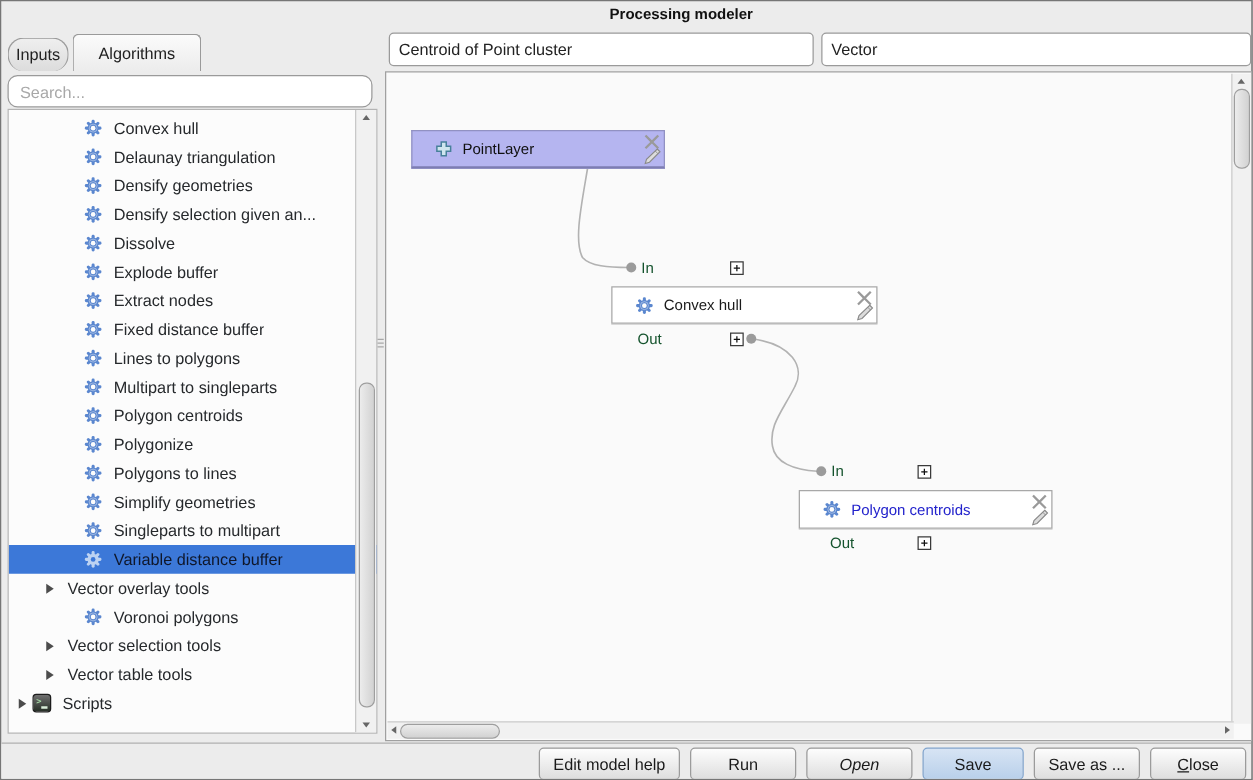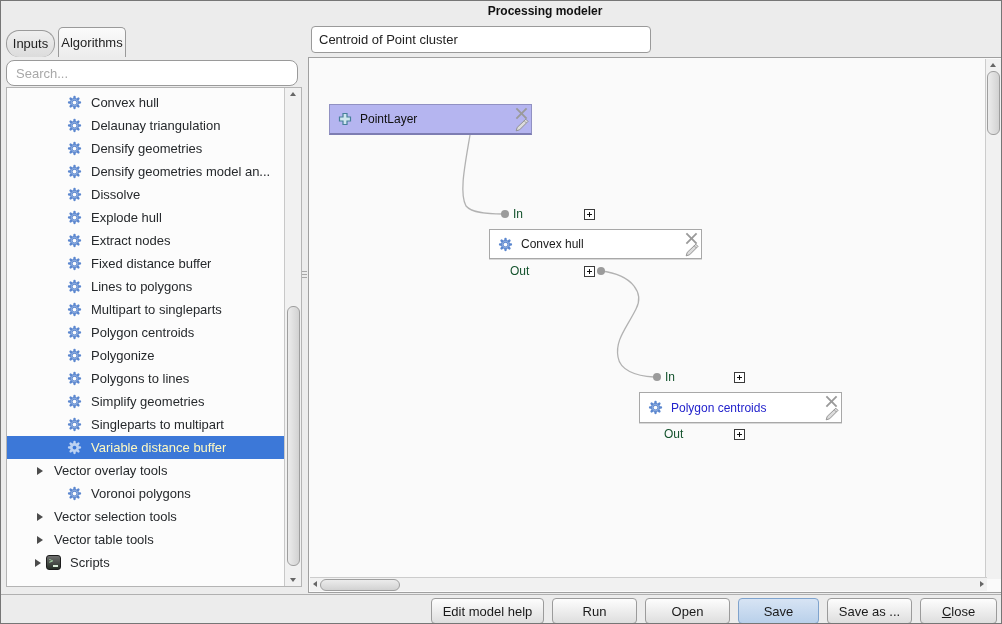--- a/index.html
+++ b/index.html
@@ -9,37 +9,37 @@
     font-family:"Liberation Sans",sans-serif;overflow:hidden;
   }
   
   .titlebar{position:absolute;left:0;top:0;width:100%;height:22px;text-align:center;padding-left:44px;}
   .titlebar span{font-size:12px;font-weight:bold;color:#111;line-height:20px;}
   
   .tab{position:absolute;box-sizing:border-box;border:1px solid #9a9a9a;border-bottom:none;
        border-radius:5px 5px 0 0;font-size:13px;color:#222;text-align:center;cursor:default;}
   .tab.inactive{left:5px;top:29px;width:49px;height:27px;line-height:26px;
        background:linear-gradient(#efefef,#dcdcdc);border-radius:13px;}
-  .tab.active{left:57px;top:26px;width:68px;height:30px;line-height:29px;
+  .tab.active{left:57px;top:26px;width:103px;height:30px;line-height:29px;
        background:linear-gradient(#fbfbfb,#ececec);z-index:3;}
   
   .search{position:absolute;left:5px;top:59px;width:292px;height:26px;box-sizing:border-box;
       border:1px solid #9a9a9a;border-radius:8px;background:#fff;font-size:13px;color:#222;
       padding:0 9px;outline:none;font-family:"Liberation Sans",sans-serif;}
   .search::placeholder{color:#a8a8a8;}
   
   .tree{position:absolute;left:5px;top:86px;width:296px;height:500px;box-sizing:border-box;
       background:#fcfcfc;border:1px solid #b4b4b4;overflow:hidden;}
   .row{height:23px;display:flex;align-items:center;font-size:13px;color:#26292c;white-space:nowrap;}
   .row:first-child{margin-top:3px;}
   .row .lbl{margin-left:9px;overflow:hidden;text-overflow:ellipsis;}
   .row.alg{padding-left:60px;}
   .row.grp{padding-left:30px;}
-  .row.scr{padding-left:8px;margin-left:20px;}
-  .row.sel{background:#3c78d8;color:#fef9c3;width:278px;}
+  .row.scr{padding-left:8px;}
+  .row.sel{background:#3c78d8;color:#0f172a;width:278px;}
   .gear{width:15px;height:15px;flex:0 0 auto;}
   .tri{width:0;height:0;border-left:6px solid #4c4c4c;border-top:4px solid transparent;
        border-bottom:4px solid transparent;flex:0 0 auto;margin-right:2px;}
   .scr .tri{margin-right:5px;}
   .scripts-ico{position:relative;width:15px;height:15px;flex:0 0 auto;border-radius:3px;
        background:linear-gradient(#6f6f6f,#262f26);border:1px solid #1c1c1c;box-sizing:border-box;}
   .scripts-ico::before{content:">";position:absolute;left:2px;top:1px;color:#a8dca8;
        font:bold 7px "DejaVu Sans Mono",monospace;}
   .scripts-ico::after{content:"";position:absolute;right:2px;bottom:2px;width:5px;height:2px;background:#d8ecd8;}
   
@@ -59,21 +59,21 @@
   .hdr-input{position:absolute;top:25px;height:27px;box-sizing:border-box;border:1px solid #9a9a9a;
       border-radius:4px;background:#fff;font-size:13px;color:#222;padding:0 7px;outline:none;
       font-family:"Liberation Sans",sans-serif;}
   #model-name{left:310px;width:340px;}
   #model-group{left:656px;width:344px;}
   
   .canvas{position:absolute;left:307px;top:56px;width:695px;height:536px;box-sizing:border-box;
       background:#fafafa;border:1px solid #a0a0a0;}
   .links{position:absolute;left:0;top:0;z-index:1;}
   .node{position:absolute;z-index:2;box-sizing:border-box;display:flex;align-items:center;
-      font-size:12px;padding-left:8px;}
+      font-size:12px;padding-left:18px;}
   .node .ntitle{margin-left:8px;}
   .node-input{background:#b5b5f0;border:1px solid #9191c2;border-bottom:2px solid #7d7db2;color:#101010;}
   .node-alg{background:#ffffff;border:1px solid #a8a8a8;box-shadow:0 1px 0 #d8d8d8;color:#1a1a1a;}
   .nx{position:absolute;top:2px;right:3px;width:13px;height:13px;z-index:3;}
   .npen{position:absolute;bottom:1px;right:2px;width:14px;height:14px;z-index:3;}
   .io-label{position:absolute;z-index:2;font-size:12px;color:#14532d;height:14px;line-height:14px;}
   .plusbox{position:absolute;z-index:2;width:11px;height:11px;box-sizing:border-box;
       border:1px solid #3a3a3a;background:#fff;}
   .plusbox::before{content:"";position:absolute;left:2px;top:4px;width:5px;height:1px;background:#111;}
   .plusbox::after{content:"";position:absolute;left:4px;top:2px;width:1px;height:5px;background:#111;}
@@ -159,33 +159,33 @@
     <div class="row alg">
       <svg class="gear" viewBox="0 0 16 16">
           <use href="#gear-sym"></use>
         </svg>
       <span class="lbl">Densify geometries</span>
     </div>
     <div class="row alg">
       <svg class="gear" viewBox="0 0 16 16">
           <use href="#gear-sym"></use>
         </svg>
-      <span class="lbl">Densify geometries model an...</span>
+      <span class="lbl">Densify selection given an...</span>
     </div>
     <div class="row alg">
       <svg class="gear" viewBox="0 0 16 16">
           <use href="#gear-sym"></use>
         </svg>
       <span class="lbl">Dissolve</span>
     </div>
     <div class="row alg">
       <svg class="gear" viewBox="0 0 16 16">
           <use href="#gear-sym"></use>
         </svg>
-      <span class="lbl">Explode hull</span>
+      <span class="lbl">Explode buffer</span>
     </div>
     <div class="row alg">
       <svg class="gear" viewBox="0 0 16 16">
           <use href="#gear-sym"></use>
         </svg>
       <span class="lbl">Extract nodes</span>
     </div>
     <div class="row alg">
       <svg class="gear" viewBox="0 0 16 16">
           <use href="#gear-sym"></use>
@@ -270,20 +270,21 @@
     </div>
   </div>
 
   <div class="grip">
       <div></div>
       <div></div>
       <div></div>
     </div>
 
   <input id="model-name" class="hdr-input" type="text" value="Centroid of Point cluster" style="">
+  <input id="model-group" class="hdr-input" type="text" value="Vector" style="">
 
   <div class="canvas">
     <svg class="links" width="695" height="536">
       <path d="M161,77 C156,107 150,135 157,148 C163,155 178,156 194,156" fill="none" stroke="#b2b2b2" stroke-width="1.3"></path>
       <path d="M292,213 C325,217 335,236 327,251 C317,271 306,282 309,299 C311,312 326,318 345,319" fill="none" stroke="#b2b2b2" stroke-width="1.3"></path>
       <circle cx="196" cy="156" r="4" fill="#9b9b9b"></circle>
       <circle cx="292" cy="213" r="4" fill="#9b9b9b"></circle>
       <circle cx="348" cy="319" r="4" fill="#9b9b9b"></circle>
     </svg>
 
@@ -341,19 +342,19 @@
     <div class="c-hscroll">
       <span class="arrow-left" style="left:3px;top:3px;"></span>
       <div class="hthumb" style="left:10px;width:78px;"></div>
       <span class="arrow-right" style="right:3px;top:3px;"></span>
     </div>
   </div>
 
   <div class="footer">
     <button class="btn" style="left:430px;width:113px;">Edit model help</button>
     <button class="btn" style="left:551px;width:85px;">Run</button>
-    <button class="btn" style="left:644px;width:85px;">Open</button>
+    <button class="btn" style="left:644px;width:85px;font-style:italic;">Open</button>
     <button class="btn primary" style="left:737px;width:81px;">Save</button>
     <button class="btn" style="left:826px;width:85px;">Save as ...</button>
     <button class="btn" style="left:919px;width:77px;"><span class="accel">C</span><span>lose</span></button>
   </div>
 
 </div>
 
 </body></html>

